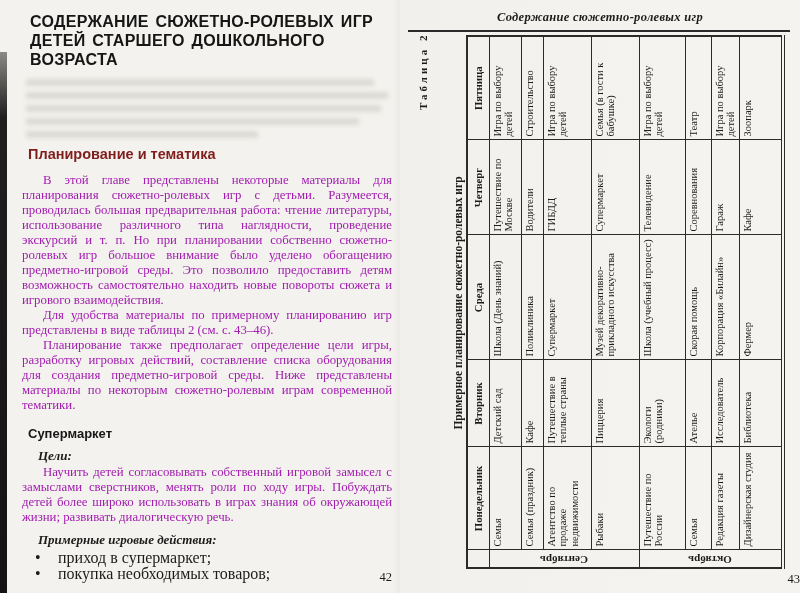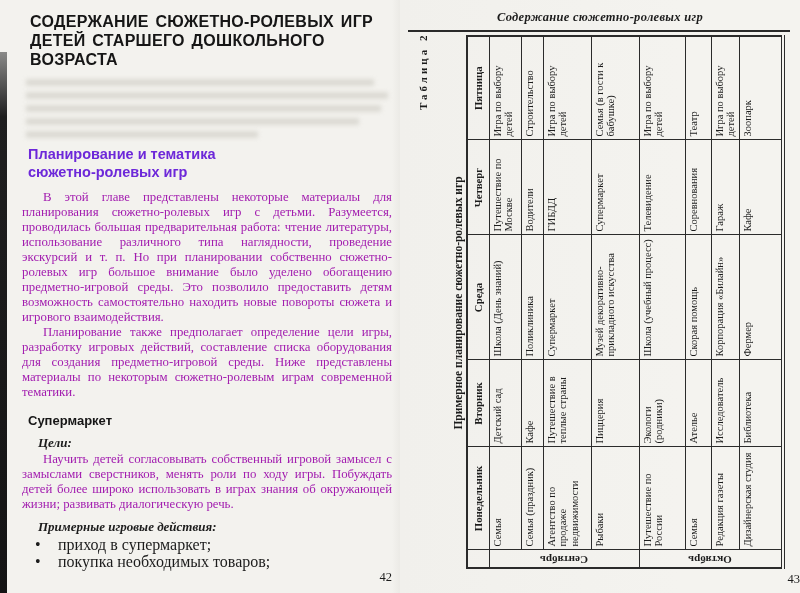--- a/index.html
+++ b/index.html
@@ -11,21 +11,21 @@
   .gutter{position:absolute;left:392px;top:0;width:62px;height:593px;
           background:linear-gradient(90deg,rgba(0,0,0,0) 0%,rgba(110,105,95,.20) 45%,rgba(110,105,95,.10) 62%,rgba(0,0,0,0) 100%);}
   
   .page-left{position:absolute;left:22px;top:0;width:370px;height:593px;}
   .title{margin:12px 0 0 8px;font:700 16px/19px "Liberation Sans",sans-serif;
          letter-spacing:.3px;word-spacing:2px;color:#161616;}
   .bleed{margin:10px 4px 0 4px;}
   .bleed div{height:7px;margin-bottom:6px;background:#c6c3ba;opacity:.5;filter:blur(2px);}
   .bleed .b1{width:96%;} .bleed .b2{width:100%;} .bleed .b3{width:98%;}
   .bleed .b4{width:92%;} .bleed .b5{width:64%;}
-  .subtitle{margin:8px 0 0 6px;font:700 14.5px/17.5px "Liberation Sans",sans-serif;color:#6d28d9;}
+  .subtitle{margin:8px 0 0 6px;font:700 14.5px/17.5px "Liberation Sans",sans-serif;color:#7f1d1d;}
   p.body{margin:0;font-size:12.8px;line-height:15px;text-align:justify;text-indent:21px;color:#a21caf;}
   p.p-first{margin-top:9px;}
   .section-h{margin:13px 0 0 6px;font:700 13px/15px "Liberation Sans",sans-serif;color:#161616;}
   .label-italic{margin:7px 0 2px 16px;font-style:italic;font-weight:700;font-size:13px;line-height:15px;}
   .bullets{margin-top:3px;}
   .bullet{position:relative;padding-left:36px;font-size:16px;line-height:16.5px;text-align:left;}
   .bullet::before{content:"\2022";position:absolute;left:13px;top:0;}
   .pagenum{position:absolute;top:570px;left:0;width:100%;text-align:right;font-size:12.5px;}
   
   .page-right{position:absolute;left:400px;top:0;width:400px;height:593px;
@@ -75,24 +75,24 @@
     <div class="bleed">
       <div class="b1"></div>
         <div class="b2"></div>
         <div class="b3"></div>
         <div class="b4"></div>
         <div class="b5"></div>
     </div>
 
     <h2 class="subtitle">
       <span>Планирование и тематика</span><br>
-      <span>сюжетно-ролевых игр</span>
     </h2>
 
     <p class="body p-first">В этой главе представлены некоторые материалы для планирования сюжетно-ролевых игр с детьми. Разумеется, проводилась большая предварительная работа: чтение литературы, использование различного типа наглядности, проведение экскурсий и т. п. Но при планировании собственно сюжетно-ролевых игр большое внимание было уделено обогащению предметно-игровой среды. Это позволило предоставить детям возможность самостоятельно находить новые повороты сюжета и игрового взаимодействия.</p>
+    <p class="body">Для удобства материалы по примерному планированию игр представлены в виде таблицы 2 (см. с. 43–46).</p>
     <p class="body">Планирование также предполагает определение цели игры, разработку игровых действий, составление списка оборудования для создания предметно-игровой среды. Ниже представлены материалы по некоторым сюжетно-ролевым играм современной тематики.</p>
 
     <h3 class="section-h">Супермаркет</h3>
 
     <p class="label-italic">Цели:</p>
     <p class="body">Научить детей согласовывать собственный игровой замысел с замыслами сверстников, менять роли по ходу игры. Побуждать детей более широко использовать в играх знания об окружающей жизни; развивать диалогическую речь.</p>
 
     <p class="label-italic">Примерные игровые действия:</p>
     <div class="bullets">
       <div class="bullet">приход в супермаркет;</div>

